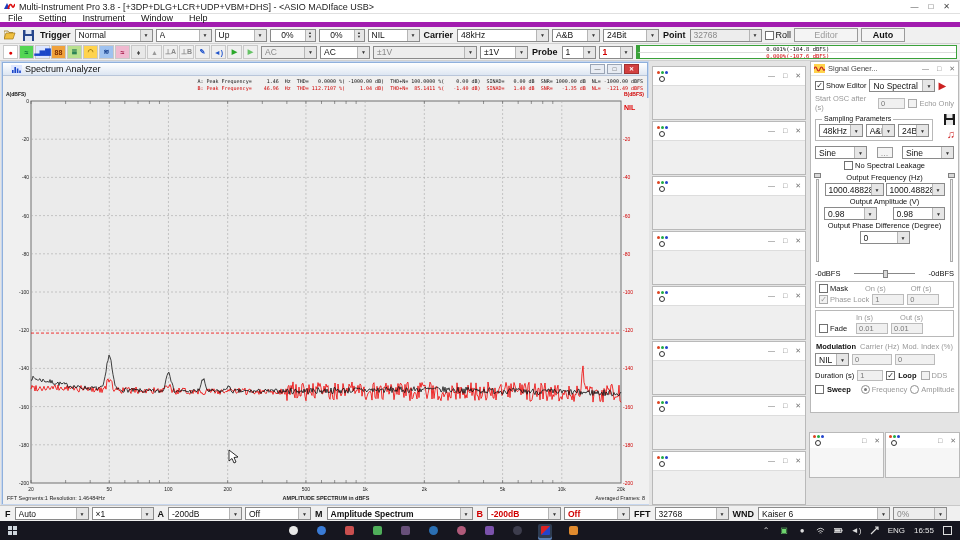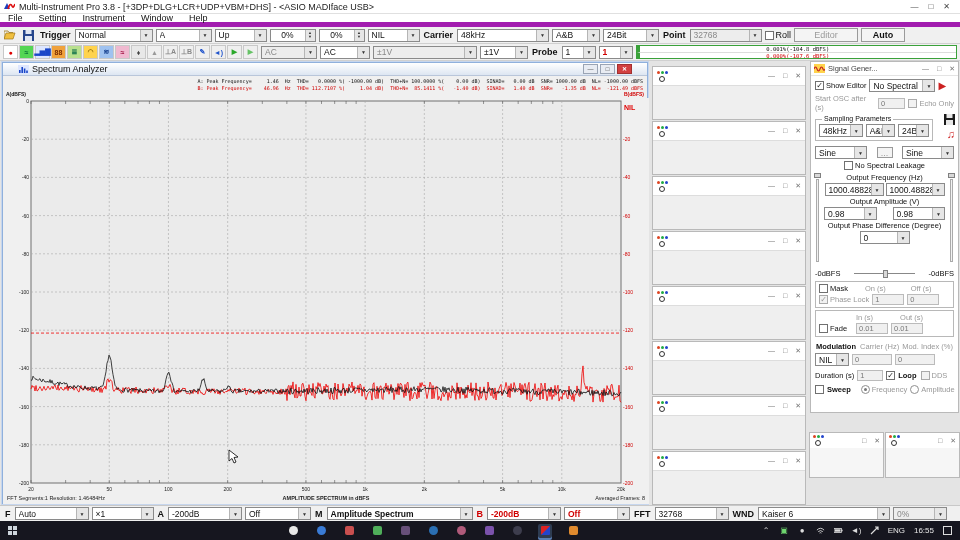--- a/index.html
+++ b/index.html
@@ -31,21 +31,21 @@
   .radio.sel::before { content:""; position:absolute; left:2px; top:2px; width:3px; height:3px; border-radius:50%; background:#777;}
   .ticon { width:15px; height:14px; border:1px solid transparent; display:flex; align-items:center; justify-content:center; font-size:9px; flex:none; }
 
   
   .meter { flex:1; height:14px; border:1px solid #3aa13a; display:flex; flex-direction:column; background:#fff; overflow:hidden;}
   .meter .mrow { flex:1; display:flex; align-items:center; justify-content:center; font-size:5.5px; font-family:"DejaVu Sans Mono",monospace; border-left:3px solid #3aa13a;}
   .meter .mrow.b { color:#d00000; border-top:1px solid #dcdcdc;}
 
   
   .specwin { position:absolute; left:2px; top:62px; width:646px; height:442px; background:#f0f0f0; border:1px solid #8fb0dc; box-shadow:0 0 0 1px #c6d6ee;}
-  .spectitle { height:13px; background:linear-gradient(#ffffff,#dde6f2); border-bottom:1px solid #b9c6da; display:flex; align-items:center; padding:0 15px;}
+  .spectitle { height:13px; background:linear-gradient(#ffffff,#dde6f2); border-bottom:1px solid #b9c6da; display:flex; align-items:center; padding:0 8px;}
   .spectitle .tt { font-size:9px; margin-left:3px;}
   .specbtn { width:15px; height:10px; border:1px solid #9aa4b4; background:#e8ecf3; font-size:6px; line-height:9px; text-align:center; color:#333; margin-left:2px;}
   .specbtn.close { background:#d24040; color:#fff; border-color:#a23030; font-weight:bold;}
   .statsarea { position:relative; height:22px; background:#f0f0f0;}
   .statline { position:absolute; right:4px; white-space:pre; font-family:"DejaVu Sans Mono",monospace; font-size:5px; }
   .statline.a { top:2px; color:#111;}
   .statline.b { top:9px; color:#d00000;}
   .ylab { position:absolute; bottom:1px; font-size:5px; font-weight:bold;}
   .ylab.a { left:3px; color:#111;}
   .ylab.b { right:3px; color:#d00000;}

